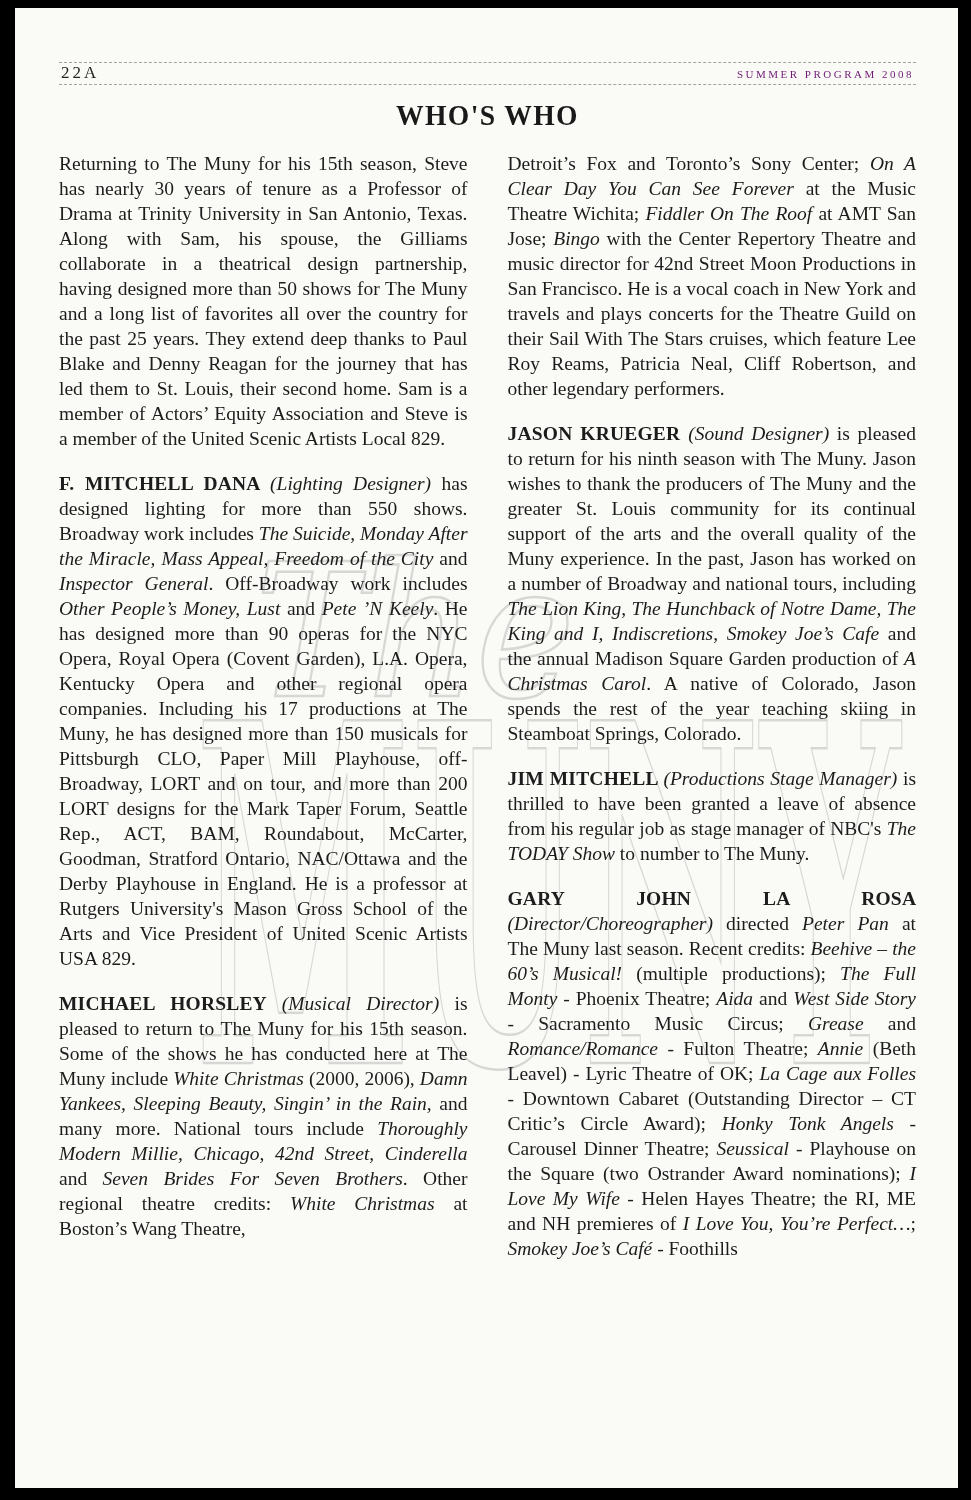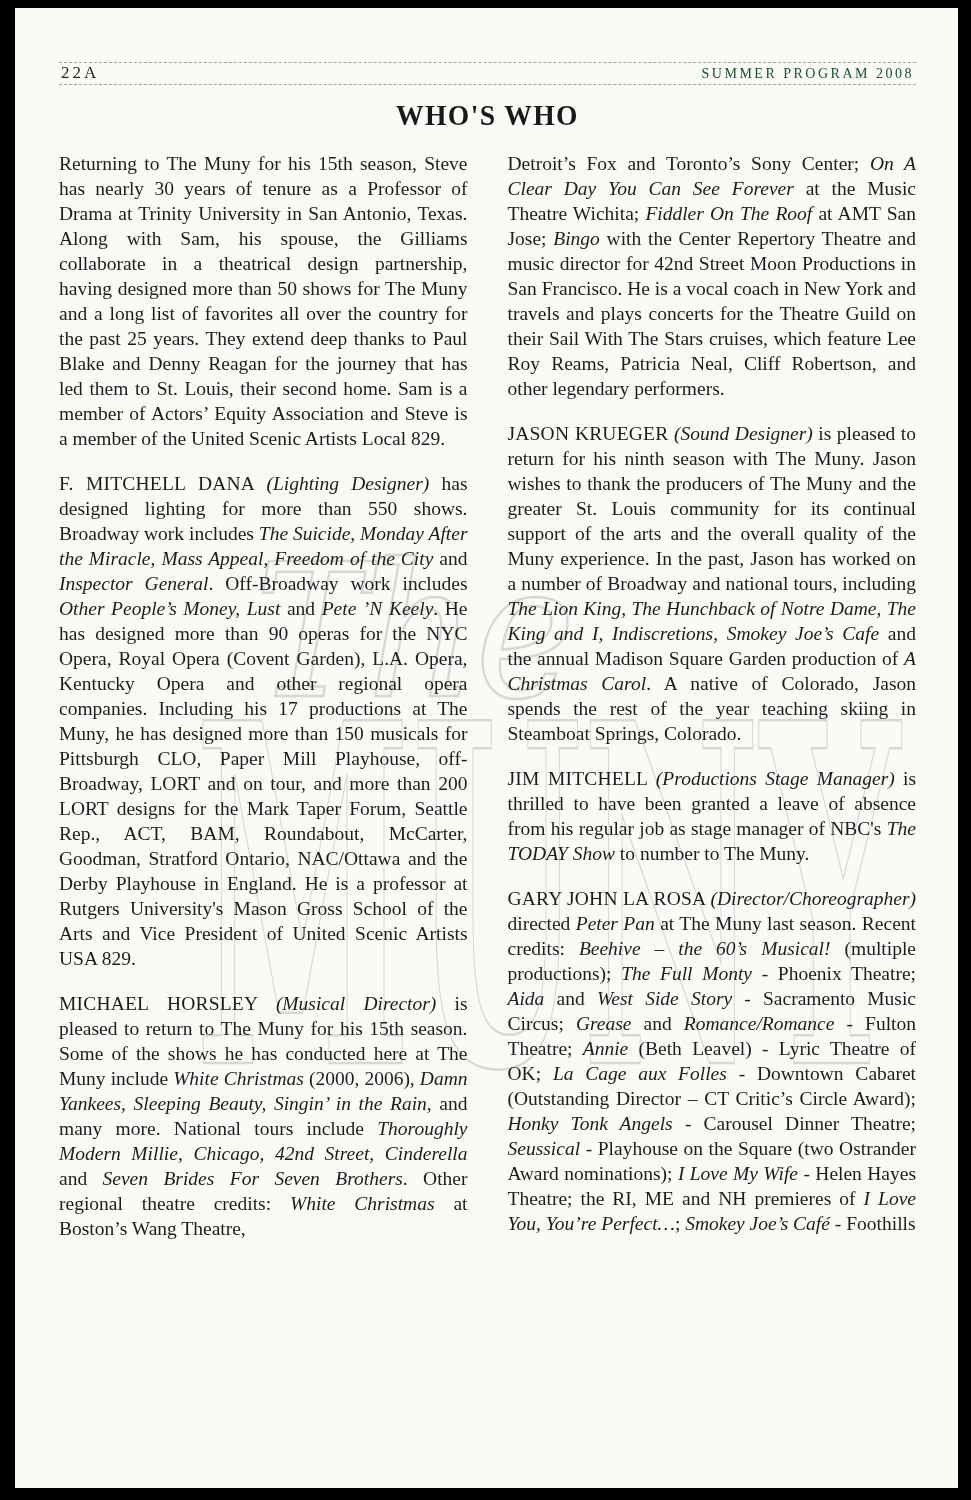--- a/index.html
+++ b/index.html
@@ -23,40 +23,40 @@
   .content { position:relative; z-index:1; }
   .hrule { border-top:1px dashed #a3a3a3; height:0; }
   .header-row {
     display:flex; justify-content:space-between; align-items:baseline;
     padding:0 2px; height:21px;text-align:right;
   }
   .page-num {
     font-size:17px; letter-spacing:3px; color:#262626;
   }
   .header-right {
-    font-size:14px; letter-spacing:2.5px; color:#14532d;
+    font-size:11px; letter-spacing:2.5px; color:#701a75;
   }
   h1.title {
     text-align:center;
     font-size:30px; font-weight:700; letter-spacing:1.5px;
     color:#191919;
     margin-top:13px;
     transform:scaleX(0.92);
   }
   .columns {
     display:flex; gap:40px; margin-top:19px;
   }
   .col { width:424px; }
   p.para {
     font-size:19.5px; line-height:25px;
     text-align:justify;
     color:#1c1c1c;
     margin-bottom:20px;
   }
-  p.para .b { font-weight:normal; letter-spacing:0.2px;margin-top:48px; }
+  p.para .b { font-weight:bold; letter-spacing:0.2px;margin-top:48px; }
   p.para .i { font-style:italic; }
 </style>
 </head>
 <body>
 
 <div class="page">
 
   <div class="watermark">
     <svg width="943" height="1480" viewBox="0 0 943 1480" xmlns="http://www.w3.org/2000/svg">
       <g fill="none" stroke="#d7d7d5" stroke-width="2.5">

